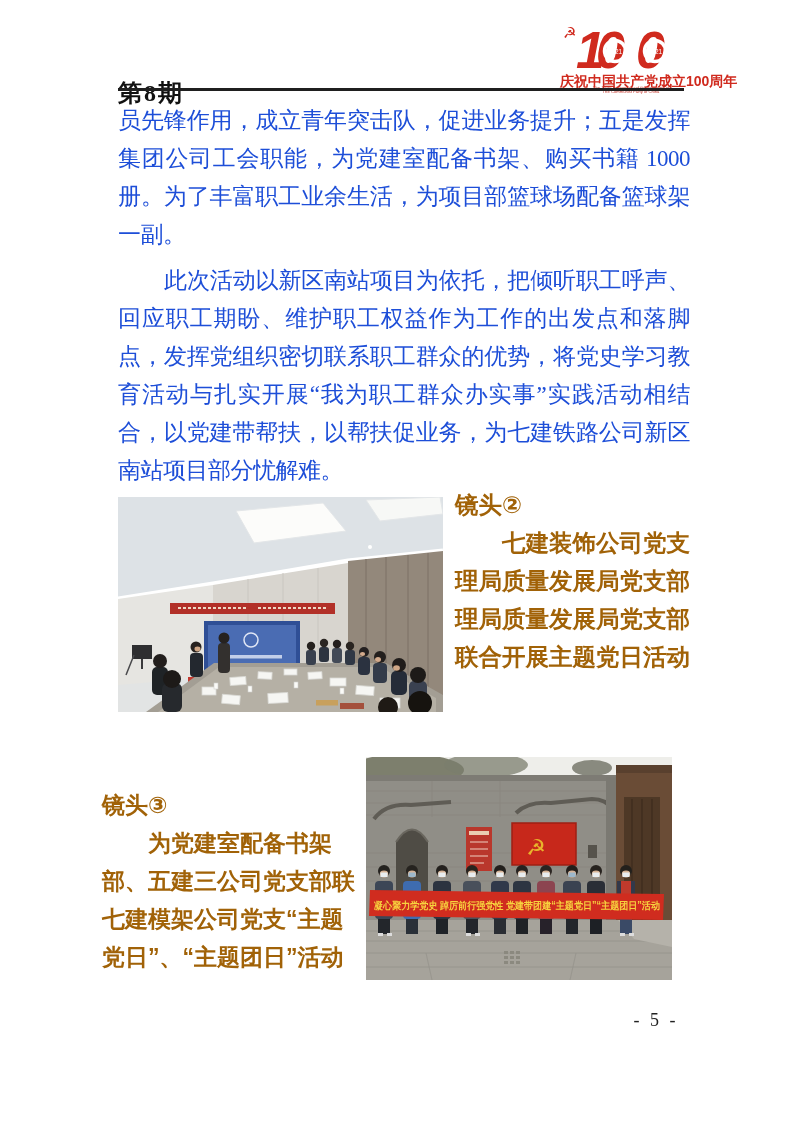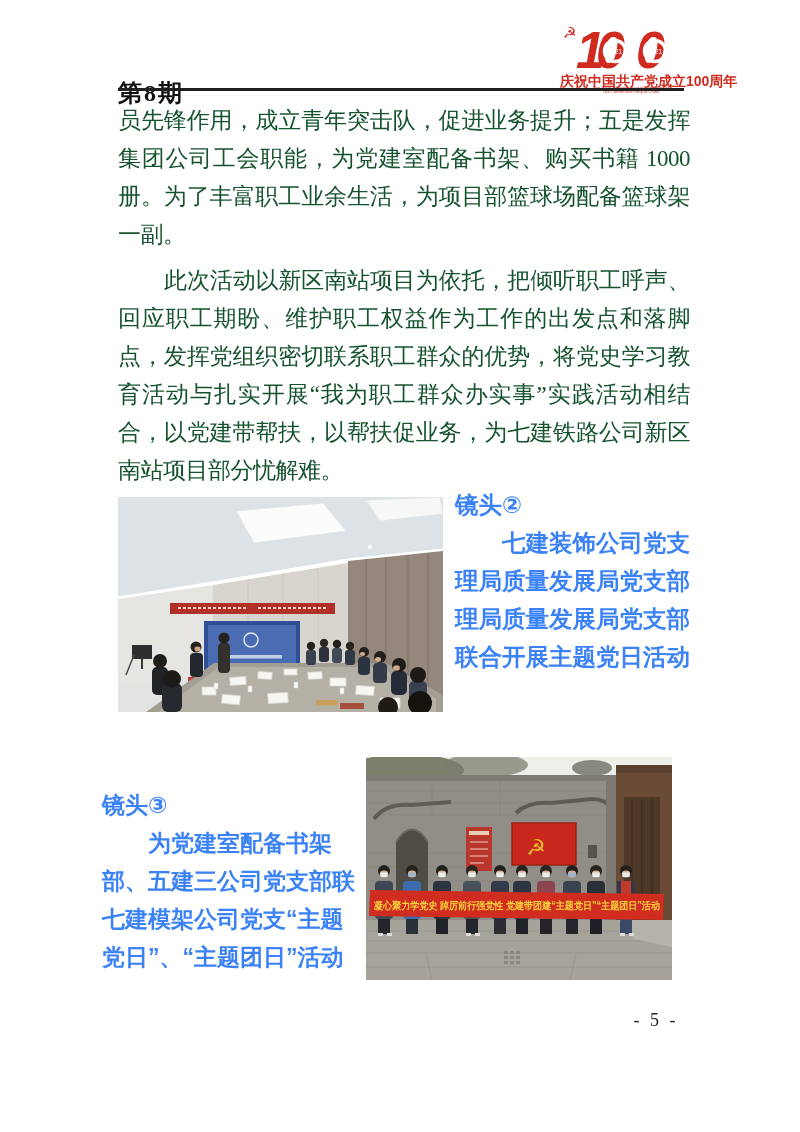--- a/index.html
+++ b/index.html
@@ -16,28 +16,28 @@
   .logo-cn{font-size:14px;line-height:10px;font-weight:700;color:#d02a1e;
     font-family:"Liberation Sans","DejaVu Sans",sans-serif;white-space:nowrap;}
   .logo-en{width:260px;transform:scale(0.52);transform-origin:top center;margin-left:-59px;
     font-size:8px;line-height:8px;color:#c03328;
     font-family:"Liberation Sans","DejaVu Sans",sans-serif;}
   .header-rule{position:absolute;left:118px;top:88px;width:566px;height:3px;background:#1f1f1f;}
   
   .body-text{position:absolute;left:118px;top:102px;width:572px;}
   .body-text p{
     margin:0;font-size:23px;line-height:38px;text-align:justify;
-    letter-spacing:-0.5px;color:#14532d;
+    letter-spacing:-0.5px;color:#1d4ed8;
   }
   .body-text p.indent{text-indent:2em;margin-top:8px;}
   
   .photo1{position:absolute;left:118px;top:497px;width:325px;height:215px;}
   .photo2{position:absolute;left:366px;top:757px;width:306px;height:223px;}
   .caption{
-    font-family:"Liberation Sans","DejaVu Sans",sans-serif;font-weight:700;color:#3b82f6;
+    font-family:"Liberation Sans","DejaVu Sans",sans-serif;font-weight:700;color:#a16207;
     font-size:23.5px;line-height:38px;
   }
   .caption .cap-line{white-space:nowrap;}
   .caption .first{ text-indent:2em; }
   .caption1{position:absolute;left:455px;top:486px;width:242px;}
   .caption2{position:absolute;left:102px;top:786px;width:258px;font-size:23px;}
   .caption2 .fig-label{padding-right:10px;}
   
   .page-number{
     position:absolute;left:586px;top:1010px;width:140px;text-align:center;

